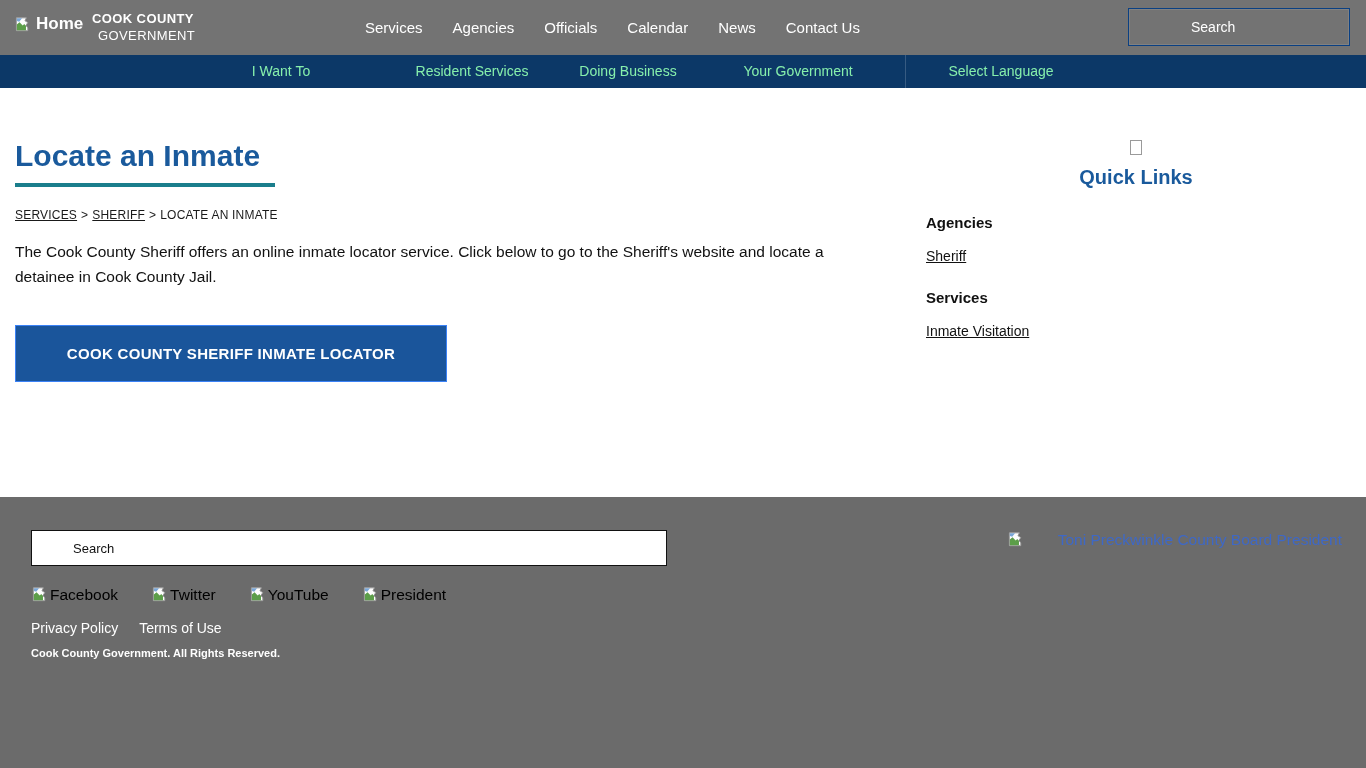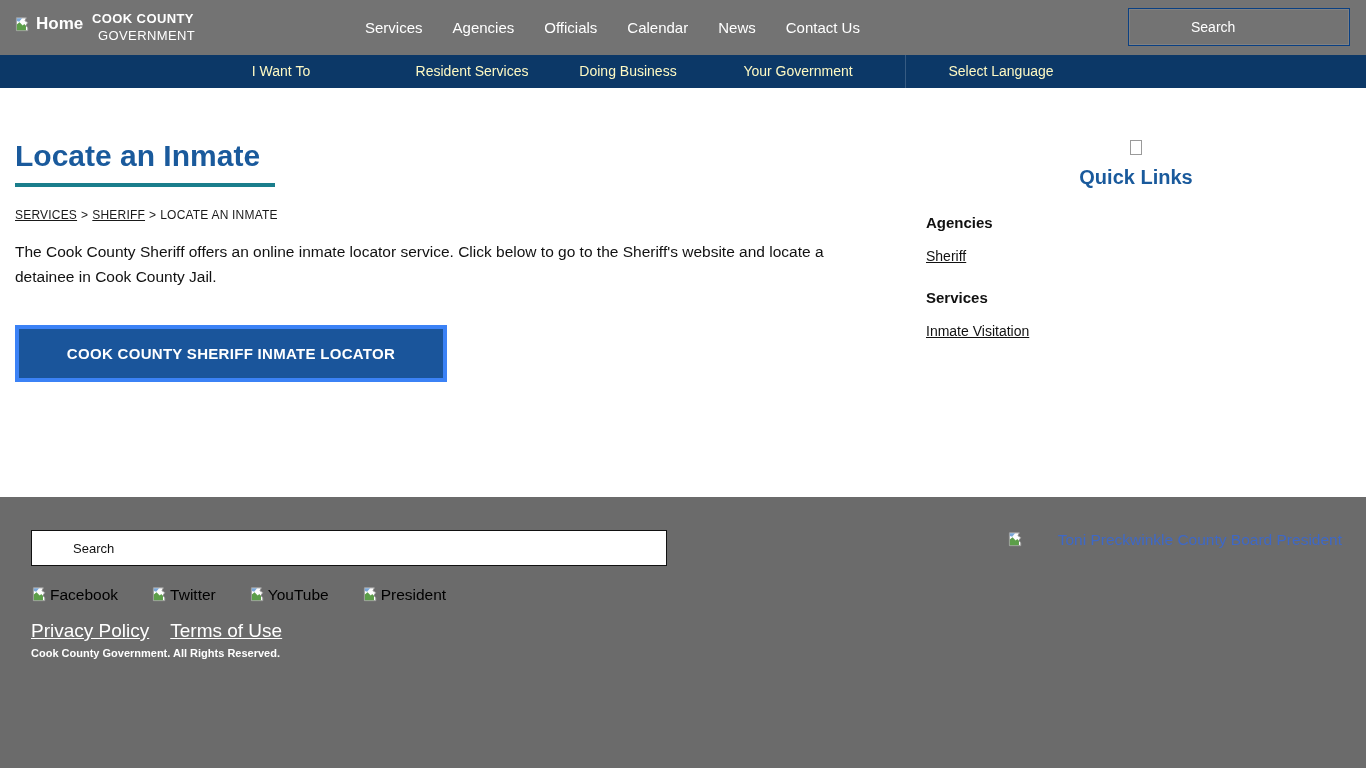--- a/index.html
+++ b/index.html
@@ -17,34 +17,34 @@
   .main-nav { position:absolute; left:365px; top:0; height:55px; display:flex; gap:30px; align-items:center; }
   .main-nav span { color:#ffffff; font-size:15px; cursor:pointer; white-space:nowrap; }
   .hdr-search { position:absolute; right:16px; top:8px; width:222px; height:38px;
                 background:transparent; border:1px solid #0a4083; box-shadow:inset 0 0 0 1px rgba(255,255,255,0.10); }
   .hdr-search input { width:100%; height:100%; background:transparent; border:none; outline:none;
                       color:#ffffff; font-size:14px; padding-left:62px; font-family:inherit; }
   .hdr-search input::placeholder { color:#ffffff; opacity:1; }
 
   
   .subnav { height:33px; background:#0c3867; position:relative; }
-  .subnav span { position:absolute; top:8px; transform:translateX(-50%); color:#fef9c3; font-size:14px;
+  .subnav span { position:absolute; top:8px; transform:translateX(-50%); color:#86efac; font-size:14px;
                  cursor:pointer; white-space:nowrap; }
   .subnav .divider { position:absolute; left:905px; top:0; width:1px; height:33px; background:rgba(255,255,255,0.18); }
 
   
   .content { height:409px; position:relative; }
   .main-col { position:absolute; left:15px; top:50px; width:860px; }
   h1.page-title { color:#1a5a9c; font-size:30px; font-weight:bold; line-height:36px; }
   .title-rule { width:260px; height:4px; background:#1a7e8c; margin-top:9px; }
   .breadcrumb { margin-top:21px; font-size:12px; color:#1a1a1a; letter-spacing:0.2px; }
   .breadcrumb a { color:#1a1a1a; text-decoration:underline; cursor:pointer; }
   .breadcrumb .sep { margin:0 4px; }
   .intro { margin-top:17px; font-size:15.5px; color:#111111; line-height:25px; width:850px; }
-  .locator-btn { margin-top:36px; width:432px; height:57px; background:#1a559b; border:4px solid #3b82f6;
+  .locator-btn { margin-top:36px; width:432px; height:57px; background:#1a559b; border:1px solid #3b82f6;
                  color:#ffffff; font-weight:bold; font-size:15px; letter-spacing:0.3px;
                  font-family:inherit; cursor:pointer; }
 
   
   .sidebar { position:absolute; left:926px; top:52px; width:420px; }
   .ql-head { display:flex; align-items:center; gap:11px;flex-direction:column; }
   .tofu { width:12px; height:15px; border:1px solid #9a9a9a; display:inline-block; }
   .ql-title { color:#1a5a9c; font-size:20px; font-weight:bold; }
   .ql-section-head { margin-top:25px; font-size:15px; font-weight:bold; color:#111111; }
   .ql-link { margin-top:17px; font-size:14px; color:#111111; text-decoration:underline; display:block;
@@ -53,21 +53,21 @@
   
   .footer { height:271px; background:#6b6b6b; position:relative; }
   .ftr-search { position:absolute; left:31px; top:33px; width:636px; height:36px; background:#ffffff;
                 border:1px solid #111111; }
   .ftr-search input { width:100%; height:100%; border:none; outline:none; background:transparent;
                       font-size:13px; color:#111111; padding-left:41px; font-family:inherit; }
   .ftr-search input::placeholder { color:#111111; opacity:1; }
   .social-row { position:absolute; left:31px; top:88px; display:flex; gap:33px; }
   .social-row .soc { display:flex; align-items:center; color:#000000; font-size:15.5px; cursor:pointer; }
   .ftr-links { position:absolute; left:31px; top:123px; display:flex; gap:21px; }
-  .ftr-links a { color:#ffffff; font-size:19px; text-decoration:underline; cursor:pointer; }
+  .ftr-links a { color:#ffffff; font-size:14px; cursor:pointer; }
   .copyright { position:absolute; left:31px; top:150px; color:#ffffff; font-size:11px; font-weight:bold; }
   .president { position:absolute; right:24px; top:33px; display:flex; align-items:center;
                color:#3e68c6; font-size:15.5px; cursor:pointer;gap:32px; }
 
   .bimg { width:19px; height:19px; flex:0 0 auto; }
 </style>
 </head>
 <body>
 
 <svg width="0" height="0" style="position:absolute">

